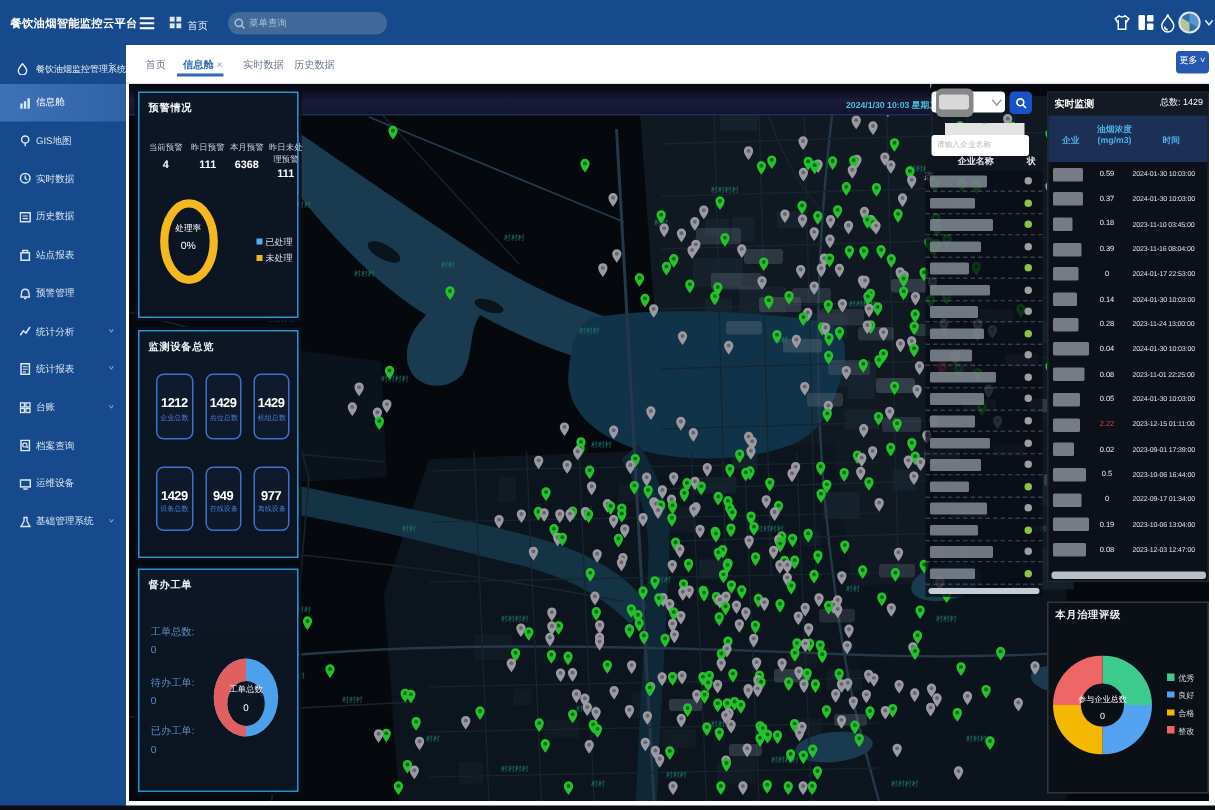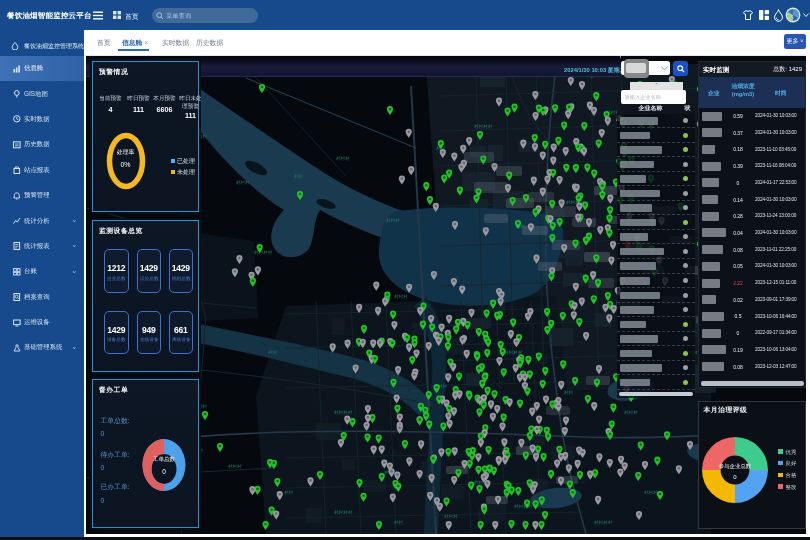--- a/index.html
+++ b/index.html
@@ -2460,21 +2460,21 @@
   <div id="bdate">2024/1/30 10:03 星期二</div>
 
   <div class="pnl" id="p1">
     <div class="ptitle">预警情况</div>
     <div class="wlab" style="left:5px">当前预警</div>
     <div class="wlab" style="left:33px">昨日预警</div>
     <div class="wlab" style="left:59px">本月预警</div>
     <div class="wlab" style="left:85px">昨日未处<br>理预警</div>
     <div class="wval" style="left:5px">4</div>
     <div class="wval" style="left:33px">111</div>
-    <div class="wval" style="left:59px">6606</div>
+    <div class="wval" style="left:59px">6368</div>
     <div class="wval" style="left:85px;top:49px">111</div>
     <svg class="abs" style="left:6px;top:68px" width="54" height="62">
         <ellipse cx="27" cy="31" rx="16.5" ry="25.5" fill="none" stroke="#f6b821" stroke-width="5.5"></ellipse>
       </svg>
     <div class="abs" style="left:6px;top:86px;width:54px;text-align:center;color:#fff;font-size:5.8px">处理率</div>
     <div class="abs" style="left:6px;top:99px;width:54px;text-align:center;color:#fff;font-size:7px">0%</div>
     <div class="lgd" style="left:78px;top:95px"><i style="background:#4db3f0"></i>已处理</div>
     <div class="lgd" style="left:78px;top:106px"><i style="background:#f2b620"></i>未处理</div>
   </div>
 
@@ -2494,21 +2494,21 @@
       </div>
     <div class="card" style="left:11.5px;top:89.5px">
         <b>1429</b>
         <span>设备总数</span>
       </div>
     <div class="card" style="left:44px;top:89.5px">
         <b>949</b>
         <span>在线设备</span>
       </div>
     <div class="card" style="left:76px;top:89.5px">
-        <b>661</b>
+        <b>977</b>
         <span>离线设备</span>
       </div>
   </div>
 
   <div class="pnl" id="p3">
     <div class="ptitle">督办工单</div>
     <div class="worow" style="top:36px">工单总数:</div>
     <div class="worow" style="top:49.5px">0</div>
     <div class="worow" style="top:69.5px">待办工单:</div>
     <div class="worow" style="top:84px">0</div>

